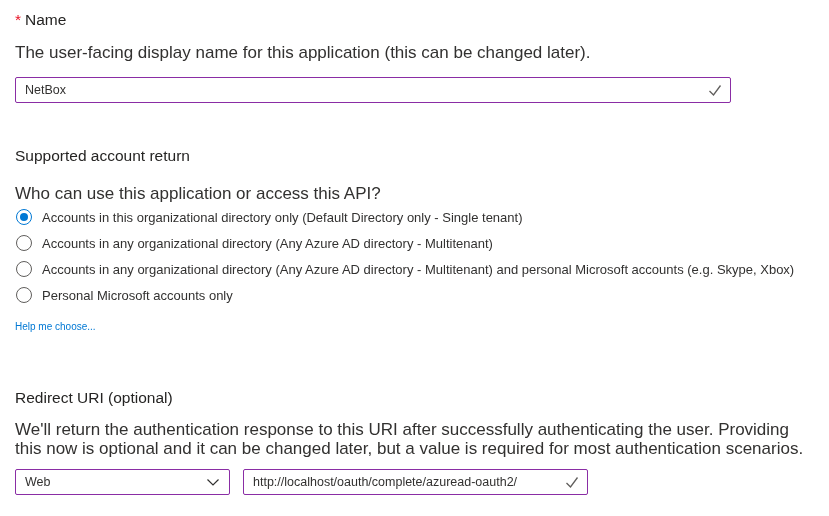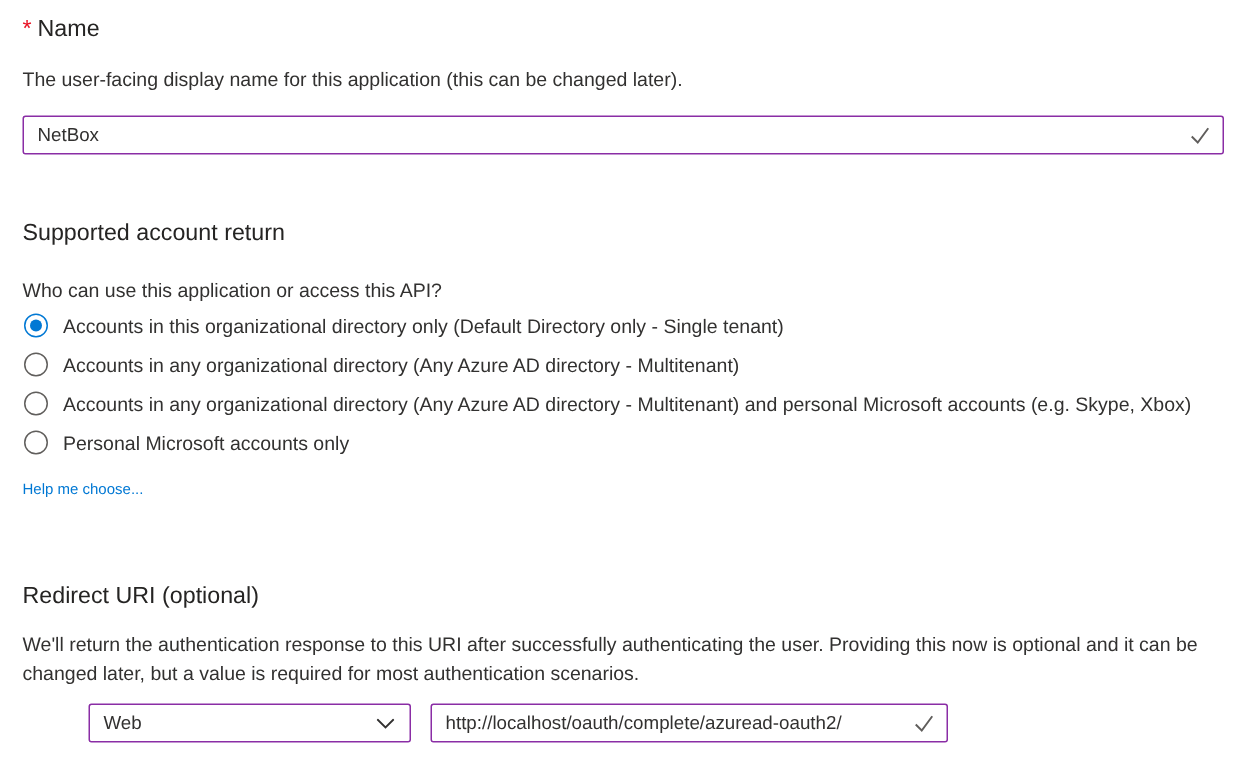--- a/index.html
+++ b/index.html
@@ -14,21 +14,21 @@
 
   .section-title {
     font-size: 15.5px;
     font-weight: 400;
     color: #252423;
     line-height: 19px;
   }
   .required-star { color: #e81123; margin-right: 4px; }
 
   .desc {
-    font-size: 13px;
+    font-size: 17px;
     line-height: 19px;
     color: #323130;
     max-width: 801px;
   }
   .desc-name { margin-top: 14px; }
 
   .field {
     position: relative;
     height: 26px;
     border: 1px solid #8a2da5;
@@ -42,21 +42,21 @@
     height: 100%;
     border: none;
     outline: none;
     font-family: "Liberation Sans", sans-serif;
     font-size: 12.5px;
     color: #323130;
     padding: 0 26px 0 9px;
     background: transparent;
   }
   .valid-check { position: absolute; right: 8px; top: 6px; }
-  .name-field { margin-top: 15px; width: 801px; align-items: center; }
+  .name-field { margin-top: 15px; width: 716px; align-items: center; }
 
   .h-supported { margin-top: 43px; }
   .question { margin-top: 19px; }
 
   .radio-list { margin-top: 1px; }
   .radio-row {
     display: flex;
     align-items: center;
     height: 26px;
     cursor: pointer;
@@ -104,21 +104,20 @@
     border: 1px solid #8a2da5;
     border-radius: 2px;
     background: #fff;
     display: flex;
     align-items: center;
     justify-content: space-between;
     padding: 0 10px 0 9px;
     font-size: 12.5px;
     color: #323130;
     cursor: pointer;
-    margin-left: 44px;
   }
   .uri-field { margin-left: 13px; width: 345px; }
 </style>
 </head>
 <body>
 
 <div class="page">
 
   
   <h2 class="section-title"><span class="required-star">*</span><span>Name</span></h2>

